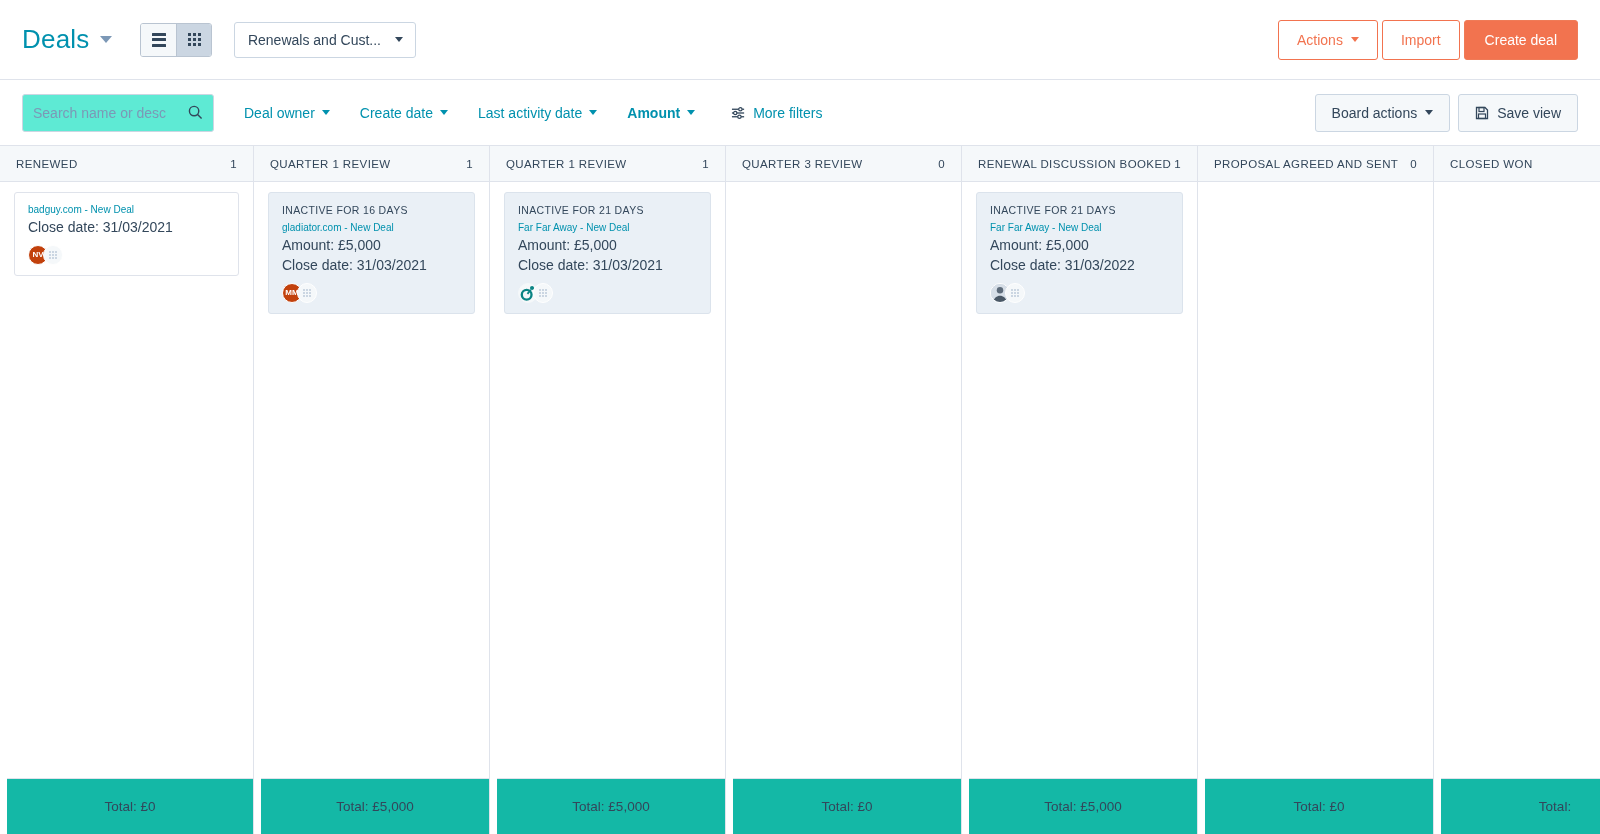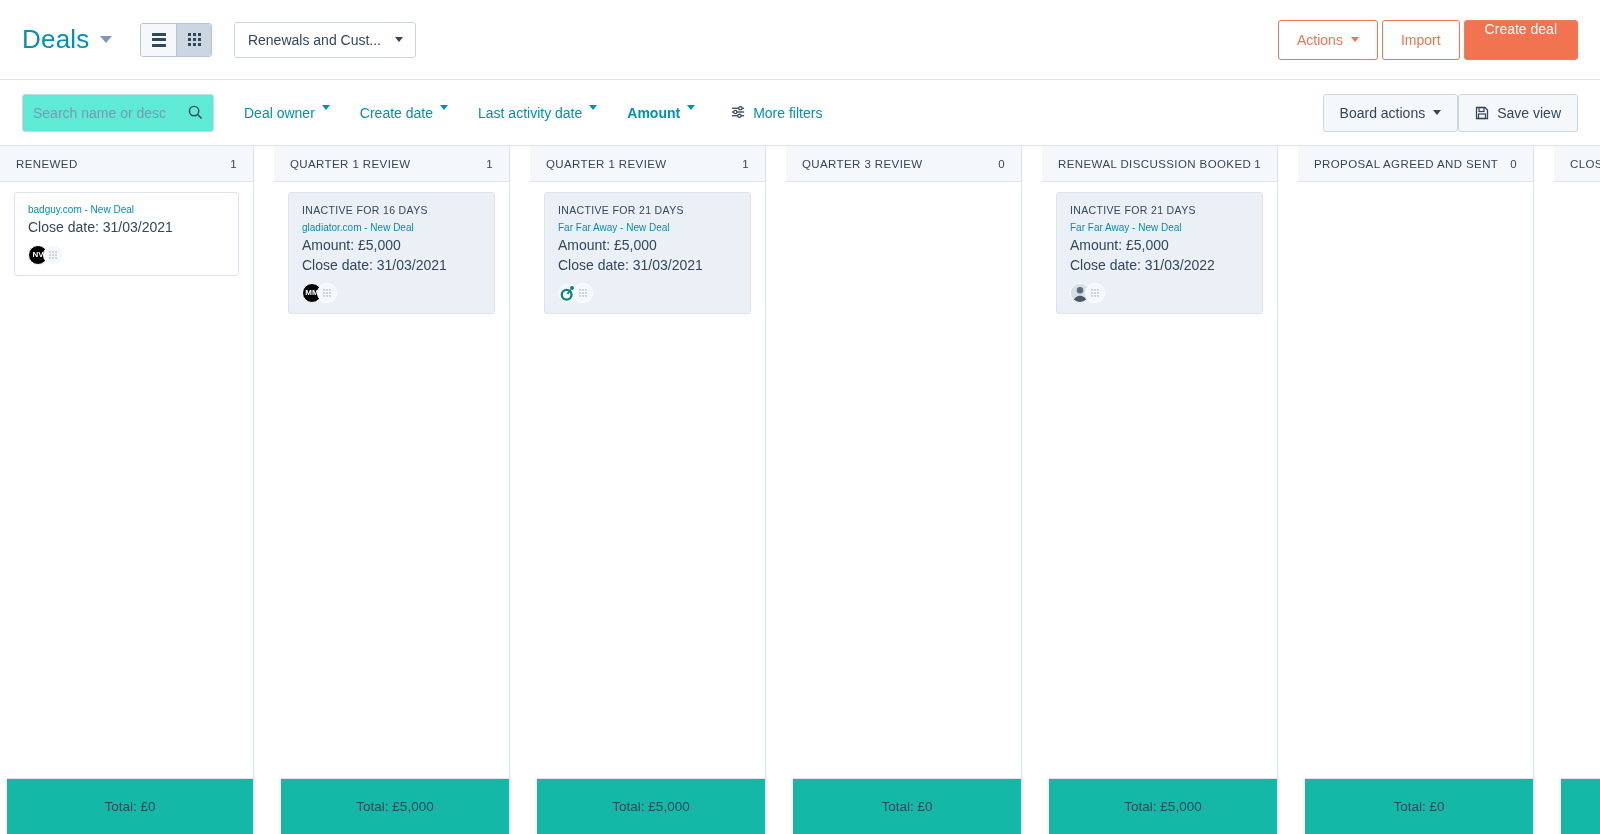--- a/index.html
+++ b/index.html
@@ -98,21 +98,21 @@
   }
   .btn-primary {
     height: 40px; padding: 0 20px;
     border: 1px solid #ef7b57;
     border-radius: 3px;
     background: #f2734f;
     color: #fff;
     font-size: 14px;
     cursor: pointer;
     font-family: inherit;
-    display: flex; 
+    display: flex; align-items: center;
   }
 
   
   .filterbar {
     height: 66px;
     display: flex; align-items: center;
     padding: 0 22px;
     border-bottom: 1px solid #dfe3eb;
     background: #fff;
   }
@@ -129,47 +129,46 @@
     font-size: 14px; color: #33475b;
     font-family: inherit;
     background: transparent;
     min-width: 0;
   }
   .search-wrap input::placeholder { color: #7c98b6; }
   .filter-link {
     margin-left: 30px;
     font-size: 14px;
     color: #0091ae;
-    display: flex; gap: 7px;
+    display: flex; align-items: center; gap: 7px;
     cursor: pointer;
     white-space: nowrap;
   }
   .filter-link .caret { border-top-color: #0091ae; }
   .filter-link.bold { font-weight: bold; }
-  .filterbar-right { margin-left: auto; display: flex; align-items: center; gap: 0; }
+  .filterbar-right { margin-left: auto; display: flex; align-items: center; gap: 8px; }
   .btn-grey {
     height: 38px; padding: 0 16px;
     border: 1px solid #cbd6e2;
     border-radius: 3px;
     background: #f5f8fa;
     color: #33475b;
     font-size: 14px;
     display: flex; align-items: center; gap: 8px;
     cursor: pointer;
     font-family: inherit;
   }
   .btn-grey .caret { border-top-color: #33475b; }
 
   
   .board {
     display: flex;
     height: calc(834px - 80px - 66px);
     background: #fff;
     overflow: hidden;
-    gap: 20px;
   }
   .column {
     flex: 0 0 236px;
     display: flex; flex-direction: column;
     border-right: 1px solid #dfe3eb;
     background: #fff;
     min-width: 0;
   }
   .column:first-child { flex: 0 0 254px; }
   .col-head {
@@ -232,21 +231,21 @@
   .card-avatars {
     display: flex; align-items: center;
     margin-top: 7px;
   }
   .avatar {
     width: 20px; height: 20px;
     border-radius: 50%;
     display: flex; align-items: center; justify-content: center;
     font-size: 8px; font-weight: bold;
     color: #fff;
-    background: #000000;
+    background: #c2410c;
     border: 1px solid #fff;
     overflow: hidden;
     flex: 0 0 auto;
   }
   .avatar.hs { background: #f5f8fa; border-color: #f5f8fa; }
   .avatar.photo { background: #cbd6e2; }
   .avatar-company {
     width: 20px; height: 20px;
     border-radius: 50%;
     background: #f5f8fa;

